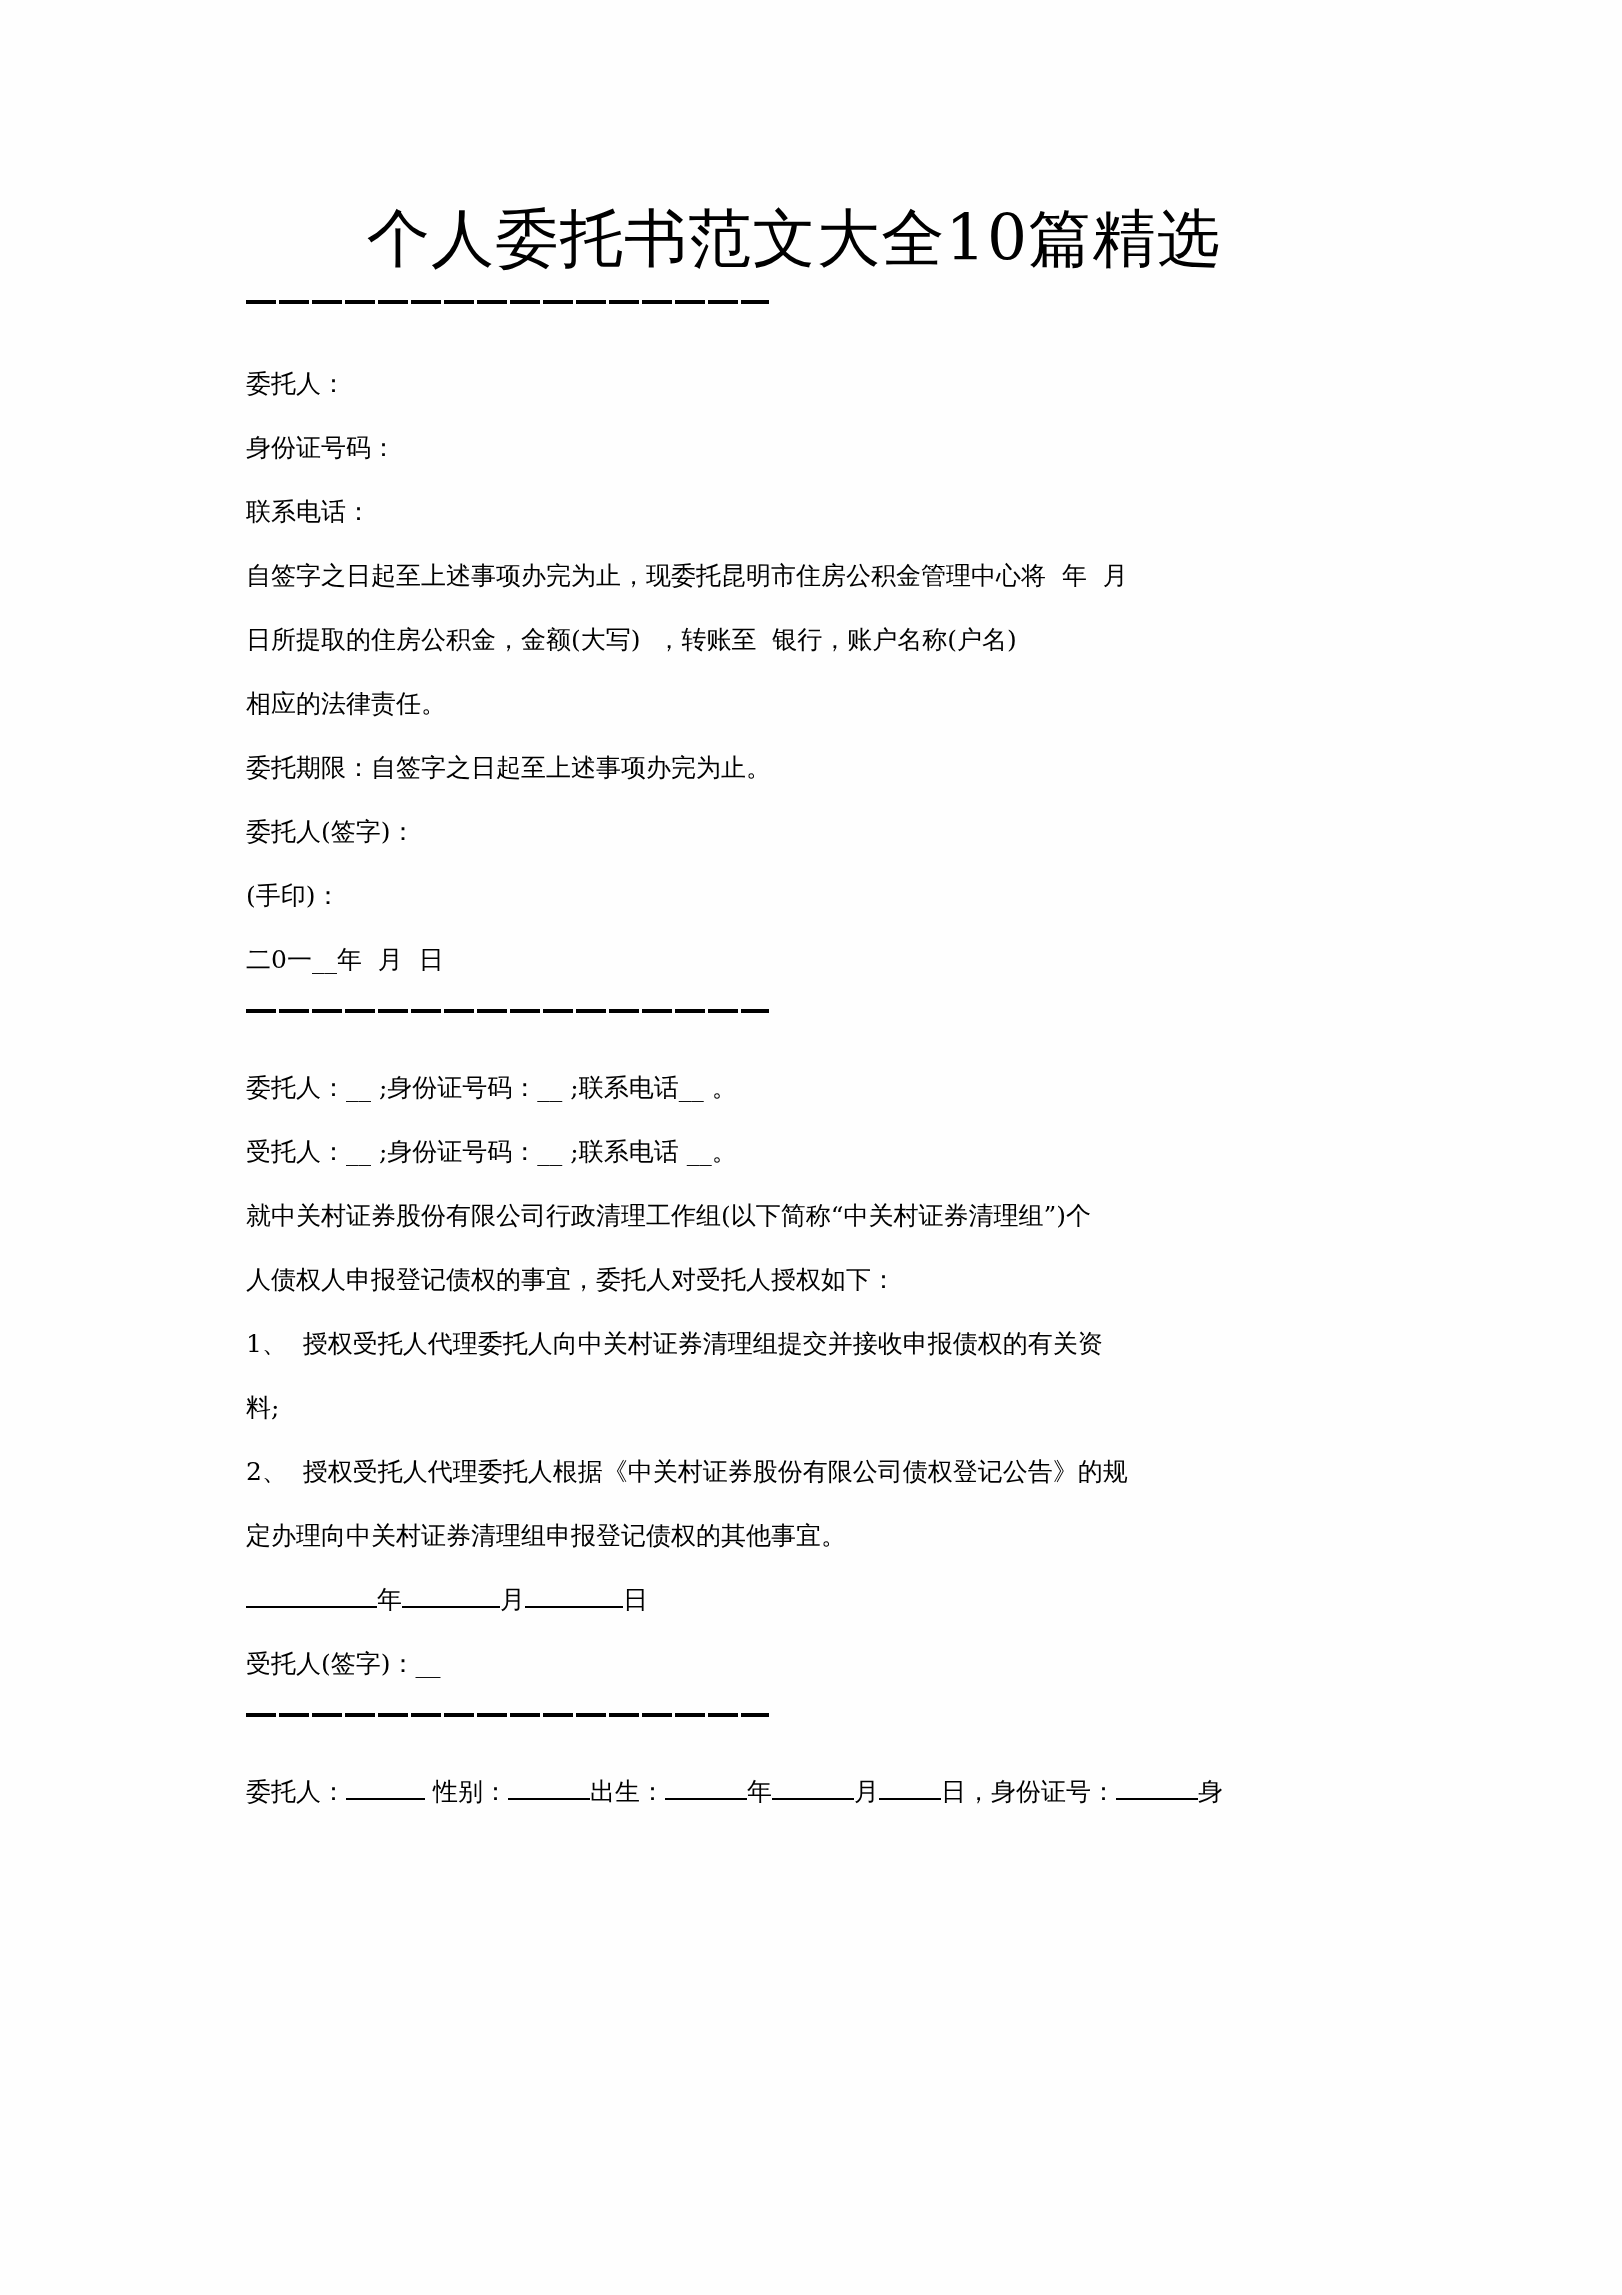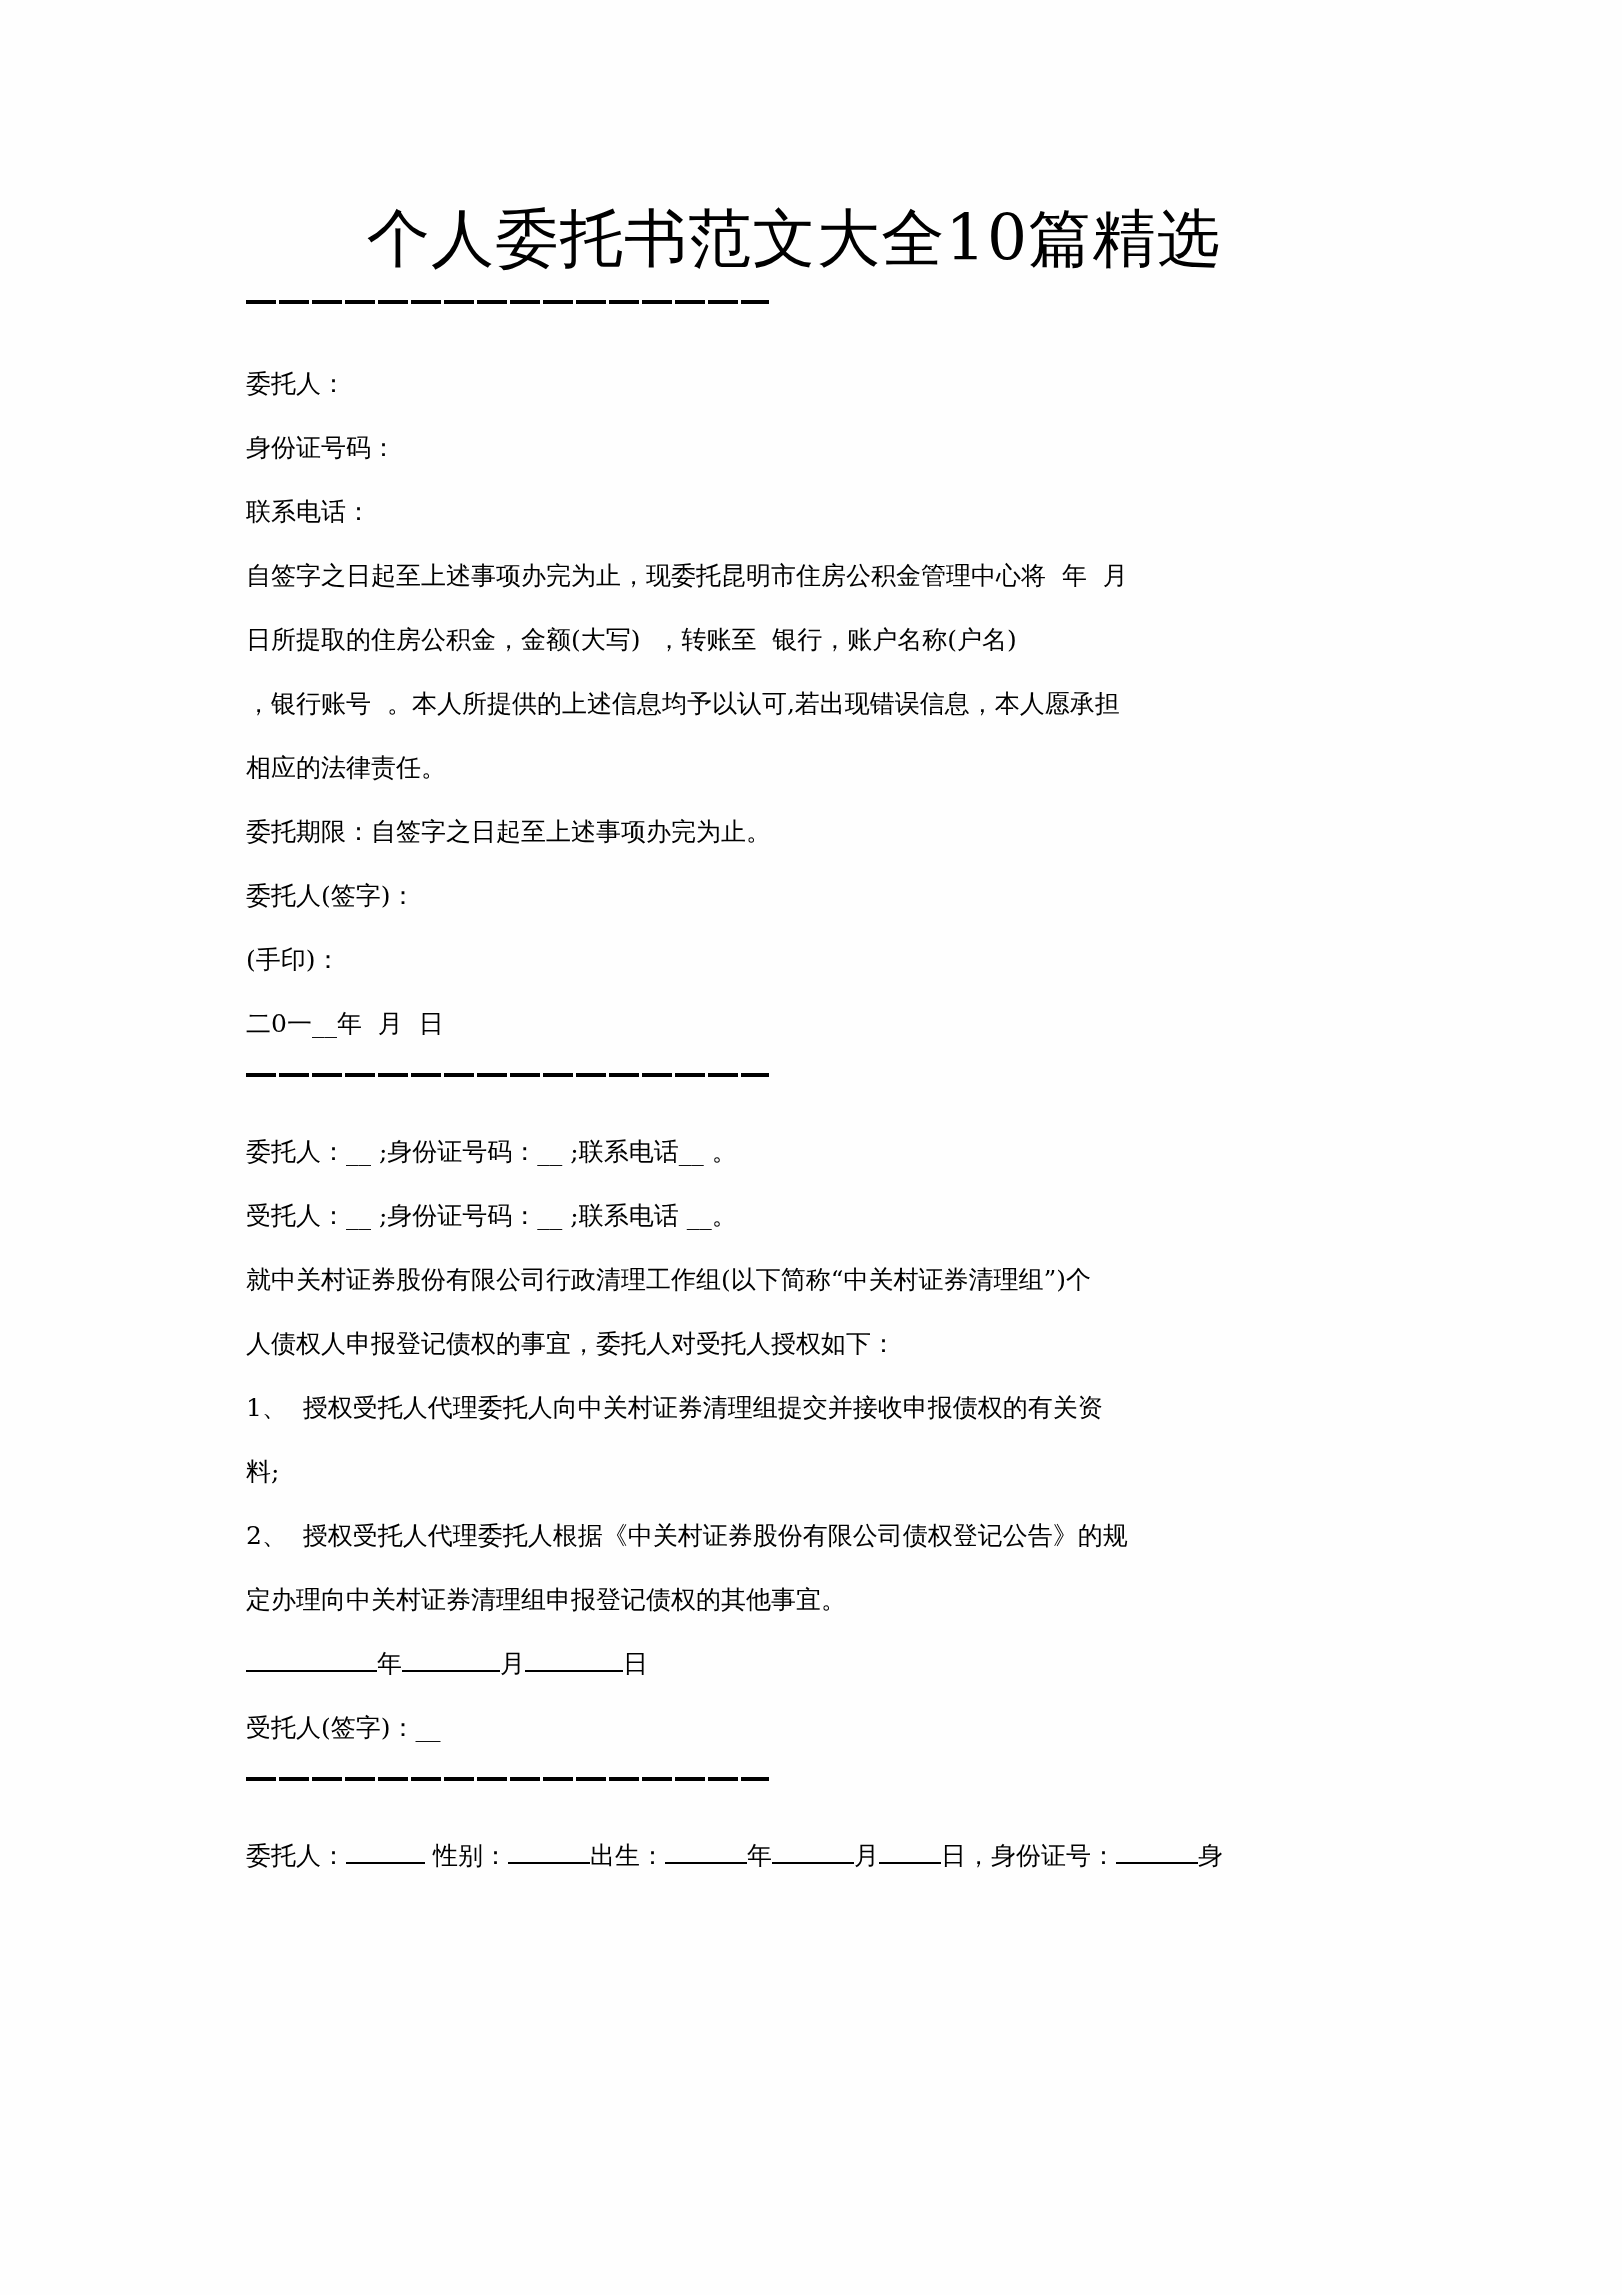--- a/index.html
+++ b/index.html
@@ -80,21 +80,20 @@
 
     <div class="sep">
         <div class="rule"></div>
       </div>
 
     <p class="line">委托人：</p>
     <p class="line">身份证号码：</p>
     <p class="line">联系电话：</p>
     <p class="line">自签字之日起至上述事项办完为止，现委托昆明市住房公积金管理中心将  年  月</p>
     <p class="line">日所提取的住房公积金，金额(大写)  ，转账至  银行，账户名称(户名)</p>
-    <p class="line">，银行账号  。本人所提供的上述信息均予以认可,若出现错误信息，本人愿承担</p>
     <p class="line">相应的法律责任。</p>
     <p class="line">委托期限：自签字之日起至上述事项办完为止。</p>
     <p class="line">委托人(签字)：</p>
     <p class="line">(手印)：</p>
     <p class="line">二0一__年  月  日</p>
 
     <div class="sep mid">
         <div class="rule"></div>
       </div>
 

